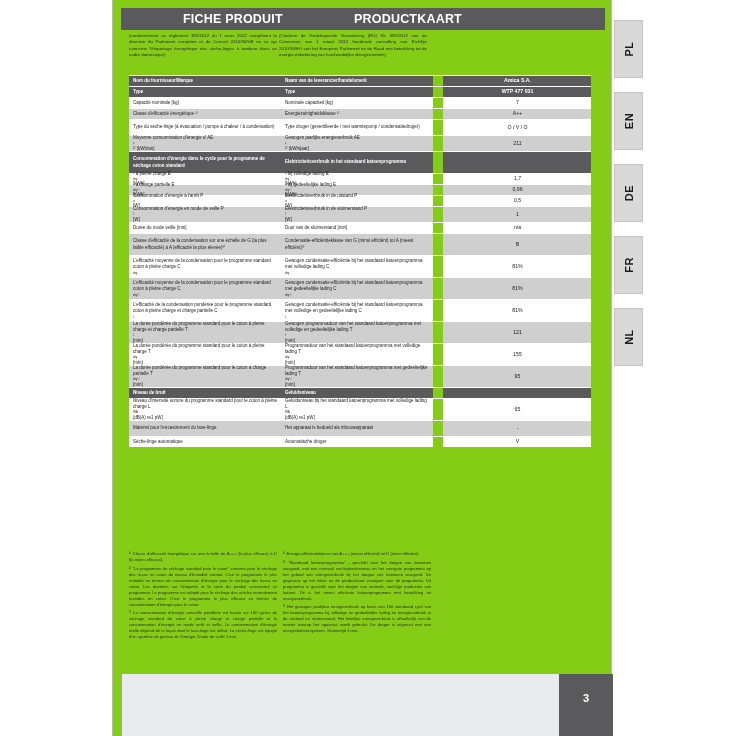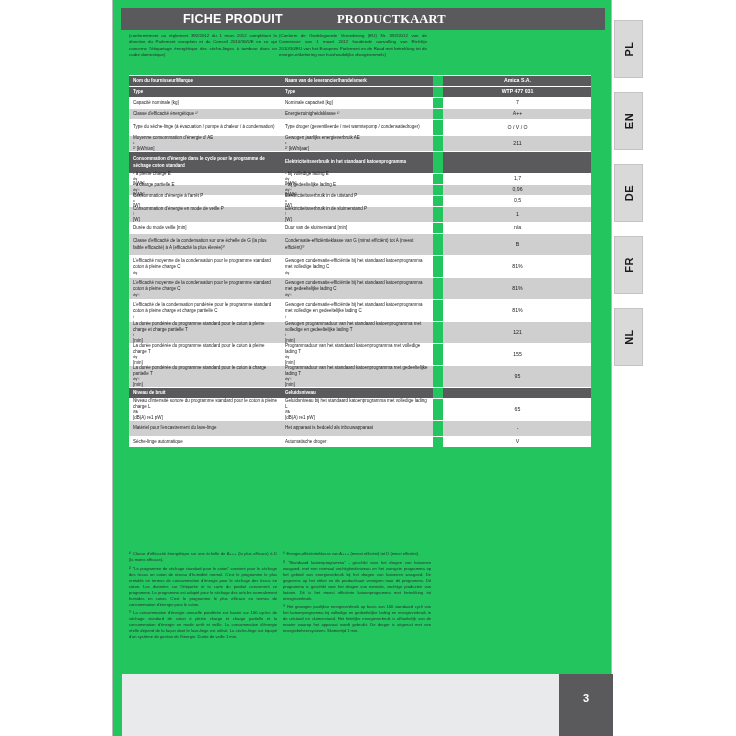--- a/index.html
+++ b/index.html
@@ -7,41 +7,41 @@
     margin: 0; padding: 0;
     width: 736px; height: 736px;
     background: #ffffff;
     font-family: "Liberation Sans", sans-serif;
     overflow: hidden;
   }
   #page {
     position: absolute;
     left: 112px; top: 0px;
     width: 500px; height: 736px;
-    background: #22c55e;
+    background: #84cc16;
     border-left: 1px solid #b9b9b9;
     border-right: 1px solid #b9b9b9;
   }
   
   .titlebar {
     position: absolute;
     left: 8px; top: 8px;
     width: 484px; height: 22px;
     background: #5a5a5c;
     color: #ffffff;
   }
   .titlebar .t {
     position: absolute;
     top: 4px;
     font-size: 12.5px;
     font-weight: bold;
     letter-spacing: 0.2px;
   }
   .titlebar .t1 { left: 62px; }
-  .titlebar .t2 { left: 216px; font-family: Liberation Serif, serif; }
+  .titlebar .t2 { left: 233px; }
 
   
   .intro {
     position: absolute;
     top: 33px;
     font-size: 4.4px;
     line-height: 1.42;
     color: #2c2c2c;
     text-align: justify;
   }

